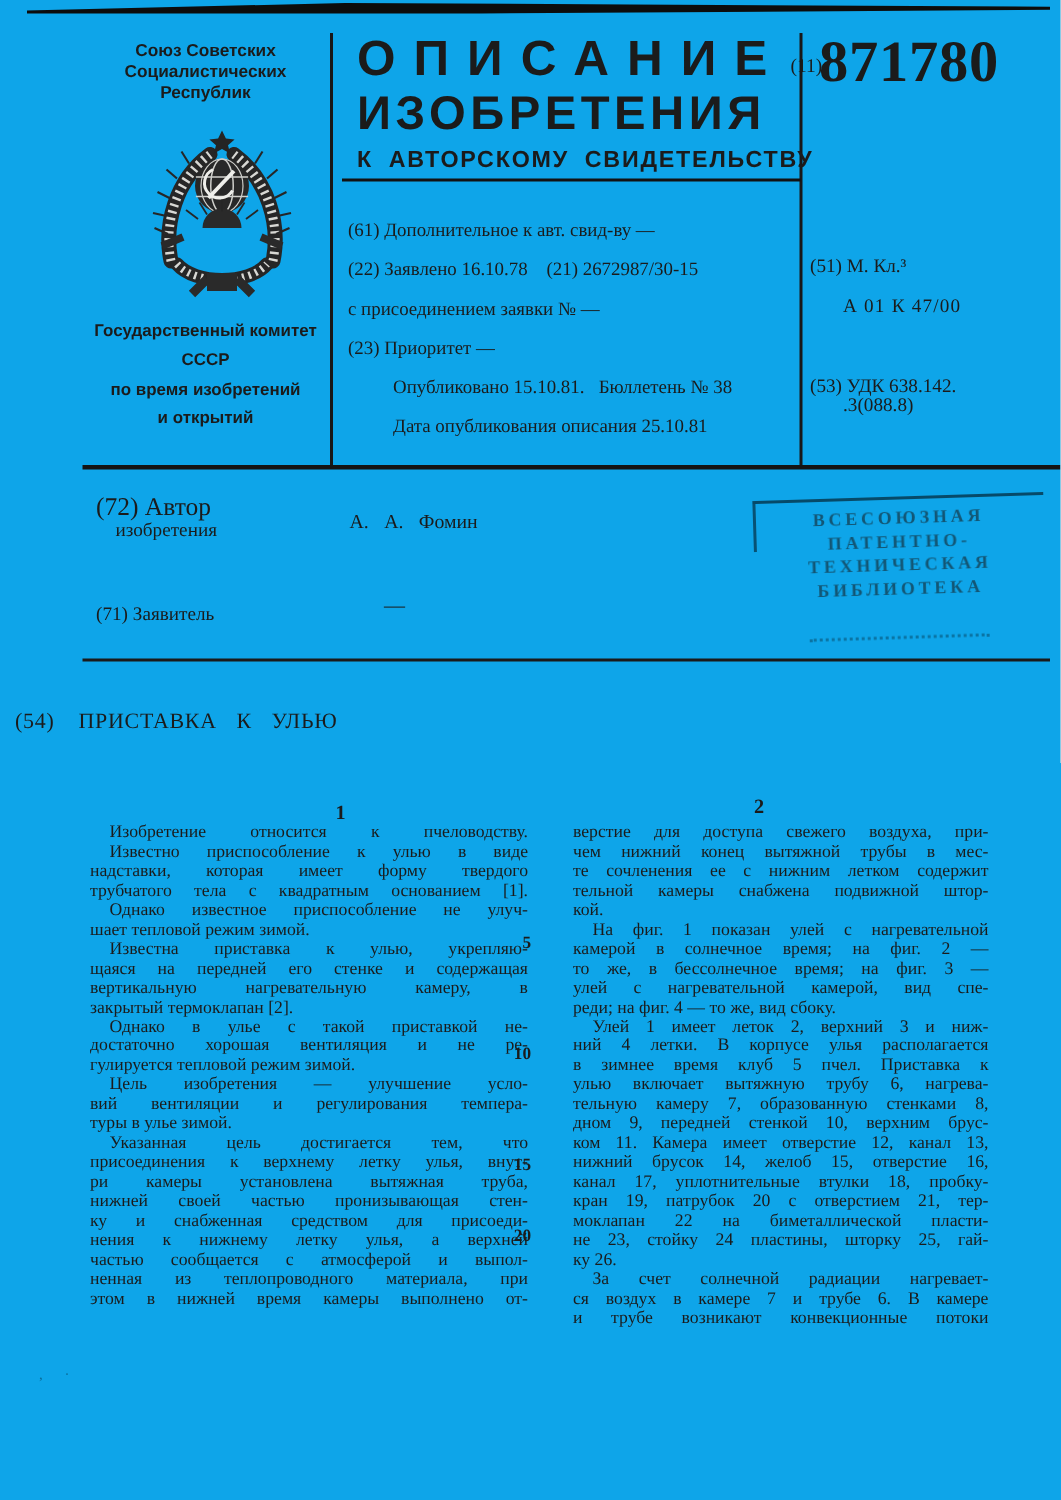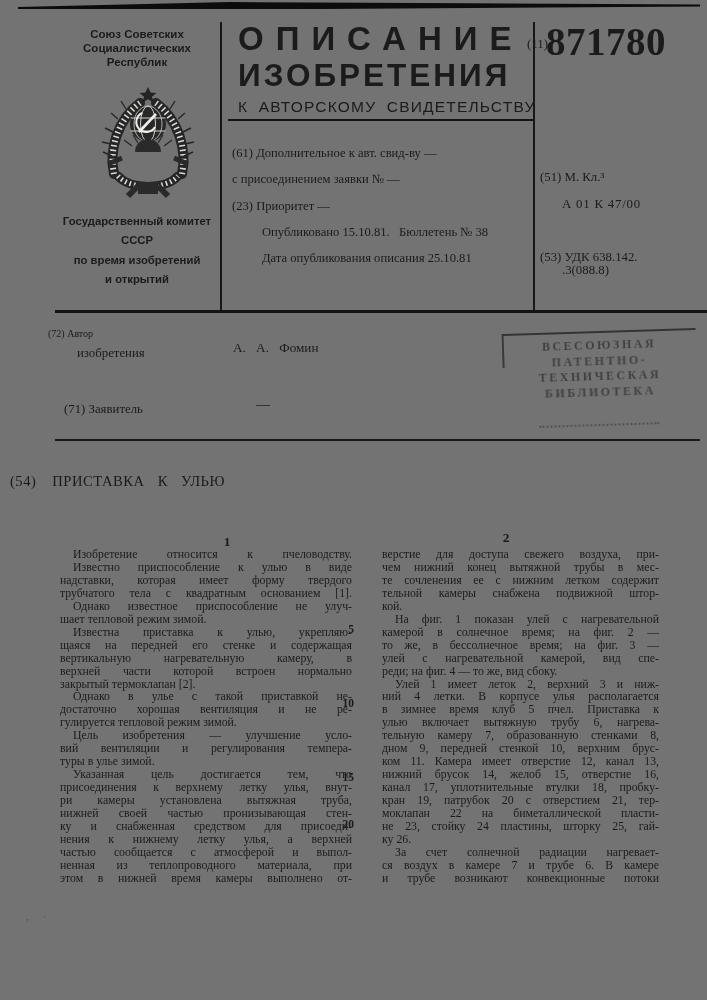--- a/index.html
+++ b/index.html
@@ -1,48 +1,48 @@
 <!DOCTYPE html>
 <html><head>
 <meta charset="utf-8">
 <style>
   html,body{margin:0;padding:0;background:#e9e9e6;}
-  .page{position:relative;width:707px;height:1000px;margin:0 auto;background:#737373;
+  .page{position:relative;width:707px;height:1000px;margin:0 auto;background:#0ea5e9;
         font-family:"Liberation Serif",serif;color:#1b1b1b;overflow:hidden;}
   .abs{position:absolute;}
   .sans{font-family:"Liberation Sans",sans-serif;}
   .ctr{text-align:center;}
   
   .union{left:52px;top:27px;width:170px;font-weight:bold;font-size:11.5px;line-height:14px;}
   .emblem{left:98px;top:86px;}
   .committee{left:46px;top:212px;width:182px;font-weight:bold;font-size:11.3px;line-height:19.4px;}
   
   .vline{width:2px;background:#181818;}
   .v-left{left:220px;top:22px;height:289px;}
   .v-right{left:533px;top:22px;height:289px;}
   .rule-subtitle{left:228px;top:119px;width:306px;height:2.2px;background:#121212;}
   .rule-header{left:55px;top:310px;width:652px;height:2.6px;background:#141414;}
   .rule-author{left:55px;top:439px;width:645px;height:1.6px;background:#1a1a1a;}
   
   .t1{left:238px;top:20px;width:292px;font-weight:bold;font-size:33px;letter-spacing:12px;white-space:nowrap;}
   .t2{left:238px;top:57px;width:292px;font-weight:bold;font-size:31.5px;letter-spacing:3px;white-space:nowrap;}
-  .t3{left:238px;top:98px;font-weight:normal;font-size:15.5px;letter-spacing:1.2px;word-spacing:5px;white-space:nowrap;}
+  .t3{left:238px;top:98px;font-weight:bold;font-size:15.5px;letter-spacing:1.2px;word-spacing:5px;white-space:nowrap;}
   
   .ncode{left:527px;top:36px;font-size:13px;}
   .nval{left:546px;top:22px;font-size:39px;font-weight:bold;line-height:1;letter-spacing:.5px;}
   
   .fields{left:232px;top:146px;width:300px;font-size:12.6px;}
   .fline{height:26.3px;white-space:pre;}
   .fline.ind{padding-left:30px;}
   .ipc-label{left:540px;top:170px;font-size:12.8px;}
   .ipc-value{left:562px;top:197px;font-size:12.8px;letter-spacing:.8px;}
   .udk-label{left:540px;top:250px;font-size:12.8px;}
   .udk-value{left:562px;top:263px;font-size:12.8px;}
   
-  .a1{left:48px;top:328px;font-size:10px;}
+  .a1{left:64px;top:328px;font-size:17px;}
   .a2{left:77px;top:346px;font-size:12.8px;}
   .aname{left:233px;top:340px;font-size:13.2px;word-spacing:7px;}
   .appl{left:64px;top:402px;font-size:12.8px;}
   .appv{left:256px;top:397px;font-size:14px;}
   .stamp{left:503px;top:331px;width:194px;height:88px;transform:rotate(-1.8deg);
          border-top:2px solid rgba(0,0,0,.55);padding-top:5px;
          color:rgba(22,22,22,.55);filter:blur(.45px);}
   .stamp::before{content:"";position:absolute;left:0;top:0;width:2px;height:32px;background:rgba(0,0,0,.5);}
   .stamp::after{content:"";position:absolute;left:18%;bottom:0;width:62%;border-bottom:2px dotted rgba(0,0,0,.3);}
   .stamp .line{font-weight:bold;font-size:12px;line-height:15.5px;letter-spacing:2.5px;text-align:center;}
@@ -141,20 +141,21 @@
   <div class="abs t1 sans">ОПИСАНИЕ</div>
   <div class="abs t2 sans">ИЗОБРЕТЕНИЯ</div>
   <div class="abs t3 sans">К АВТОРСКОМУ СВИДЕТЕЛЬСТВУ</div>
   <div class="abs rule-subtitle"></div>
 
   <div class="abs ncode">(11)</div>
   <div class="abs nval">871780</div>
 
   <div class="abs fields">
       <div class="fline">(61) Дополнительное к авт. свид-ву —</div>
+      <div class="fline">(22) Заявлено 16.10.78    (21) 2672987/30-15</div>
       <div class="fline">с присоединением заявки № —</div>
       <div class="fline">(23) Приоритет —</div>
       <div class="fline ind">Опубликовано 15.10.81.   Бюллетень № 38</div>
       <div class="fline ind">Дата опубликования описания 25.10.81</div>
     </div>
 
   <div class="abs ipc-label">(51) М. Кл.³</div>
   <div class="abs ipc-value">А 01 К 47/00</div>
   <div class="abs udk-label">(53) УДК 638.142.</div>
   <div class="abs udk-value">.3(088.8)</div>
@@ -187,21 +188,20 @@
   <div class="abs col col-left">
       <div class="bline ind">Изобретение относится к пчеловодству.</div>
       <div class="bline ind">Известно приспособление к улью в виде</div>
       <div class="bline">надставки, которая имеет форму твердого</div>
       <div class="bline">трубчатого тела с квадратным основанием [1].</div>
       <div class="bline ind">Однако известное приспособление не улуч-</div>
       <div class="bline nj">шает тепловой режим зимой.</div>
       <div class="bline ind">Известна приставка к улью, укрепляю-</div>
       <div class="bline">щаяся на передней его стенке и содержащая</div>
       <div class="bline">вертикальную нагревательную камеру, в</div>
-      <div class="bline">верхней части которой встроен нормально</div>
       <div class="bline nj">закрытый термоклапан [2].</div>
       <div class="bline ind">Однако в улье с такой приставкой не-</div>
       <div class="bline">достаточно хорошая вентиляция и не ре-</div>
       <div class="bline nj">гулируется тепловой режим зимой.</div>
       <div class="bline ind">Цель изобретения — улучшение усло-</div>
       <div class="bline">вий вентиляции и регулирования темпера-</div>
       <div class="bline nj">туры в улье зимой.</div>
       <div class="bline ind">Указанная цель достигается тем, что</div>
       <div class="bline">присоединения к верхнему летку улья, внут-</div>
       <div class="bline">ри камеры установлена вытяжная труба,</div>

